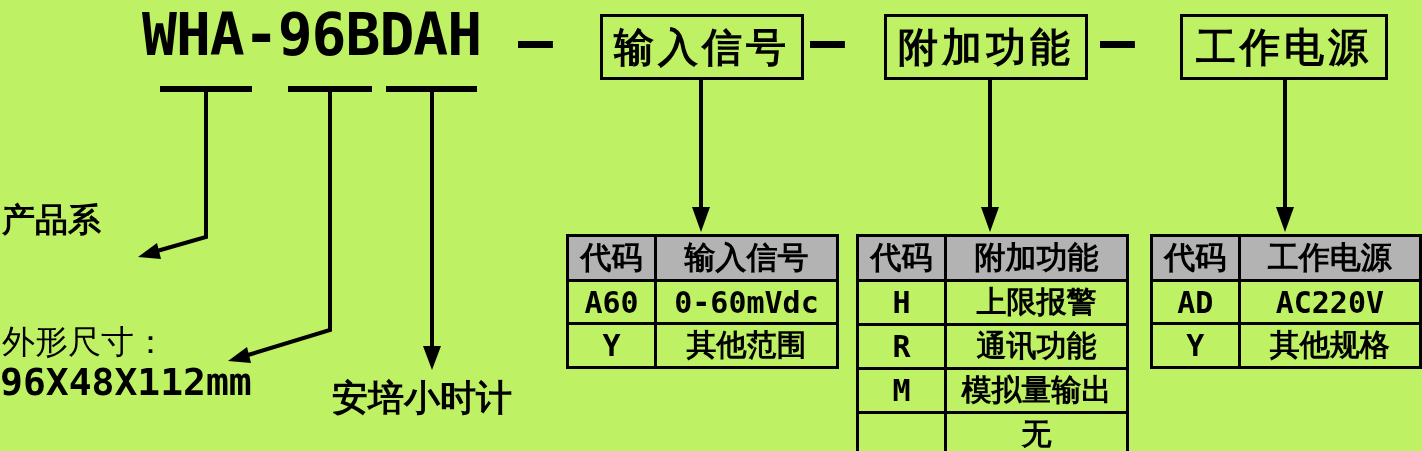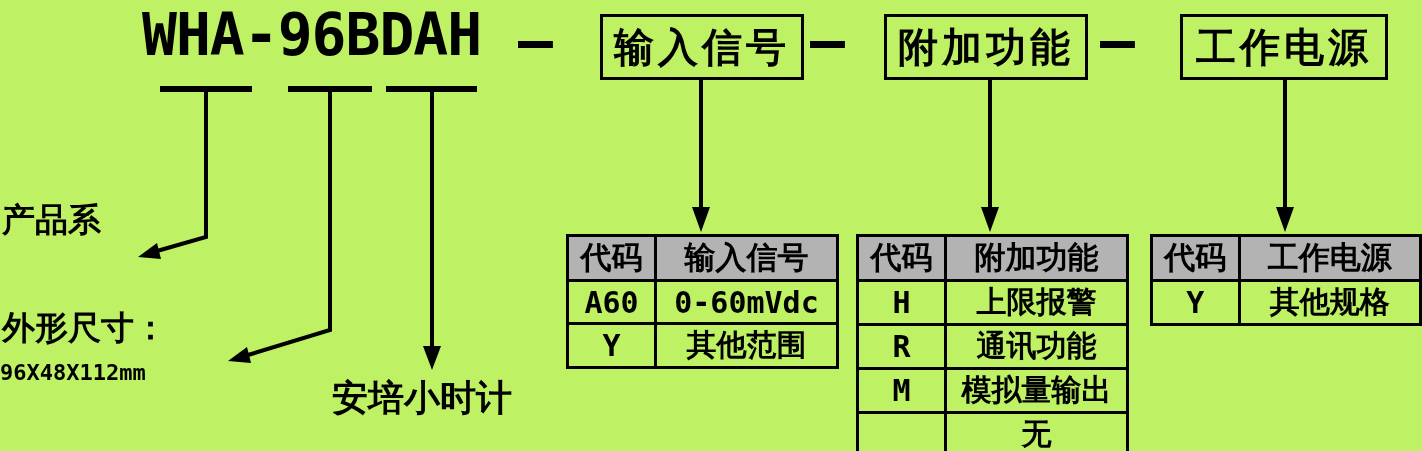--- a/index.html
+++ b/index.html
@@ -60,28 +60,28 @@
   .u2 { left: 288px; width: 84px; }
   .u3 { left: 386px; width: 91px; }
   .series-label {
     left: 2px; top: 200px;
     width: 132px;
     font-size: 33px;
     font-weight: 600;
     line-height: 39px;
   }
   .dim-label {
-    left: 2px; top: 306px;
+    left: 2px; top: 320px;
     font-size: 33px;
-    font-weight: 700;
+    font-weight: 400;
     white-space: nowrap;
   }
   .dim-value {
     left: 0px; top: 360px;
-    font-size: 22px;
+    font-size: 38px;
     font-weight: 600;
     font-family: "DejaVu Sans Mono", monospace;
     white-space: nowrap;
   }
   .meter-label {
     left: 332px; top: 374px;
     font-size: 36px;
     font-weight: 600;
     white-space: nowrap;
   }
@@ -221,19 +221,23 @@
     <colgroup>
         <col class="c-code">
         <col class="c-desc">
       </colgroup>
     <tbody>
         <tr>
       <th>代码</th>
       <th>工作电源</th>
     </tr>
     <tr>
+      <td>AD</td>
+      <td>AC220V</td>
+    </tr>
+    <tr>
       <td>Y</td>
       <td>其他规格</td>
     </tr>
   </tbody>
     </table>
 
 </div>
 
 </body></html>

